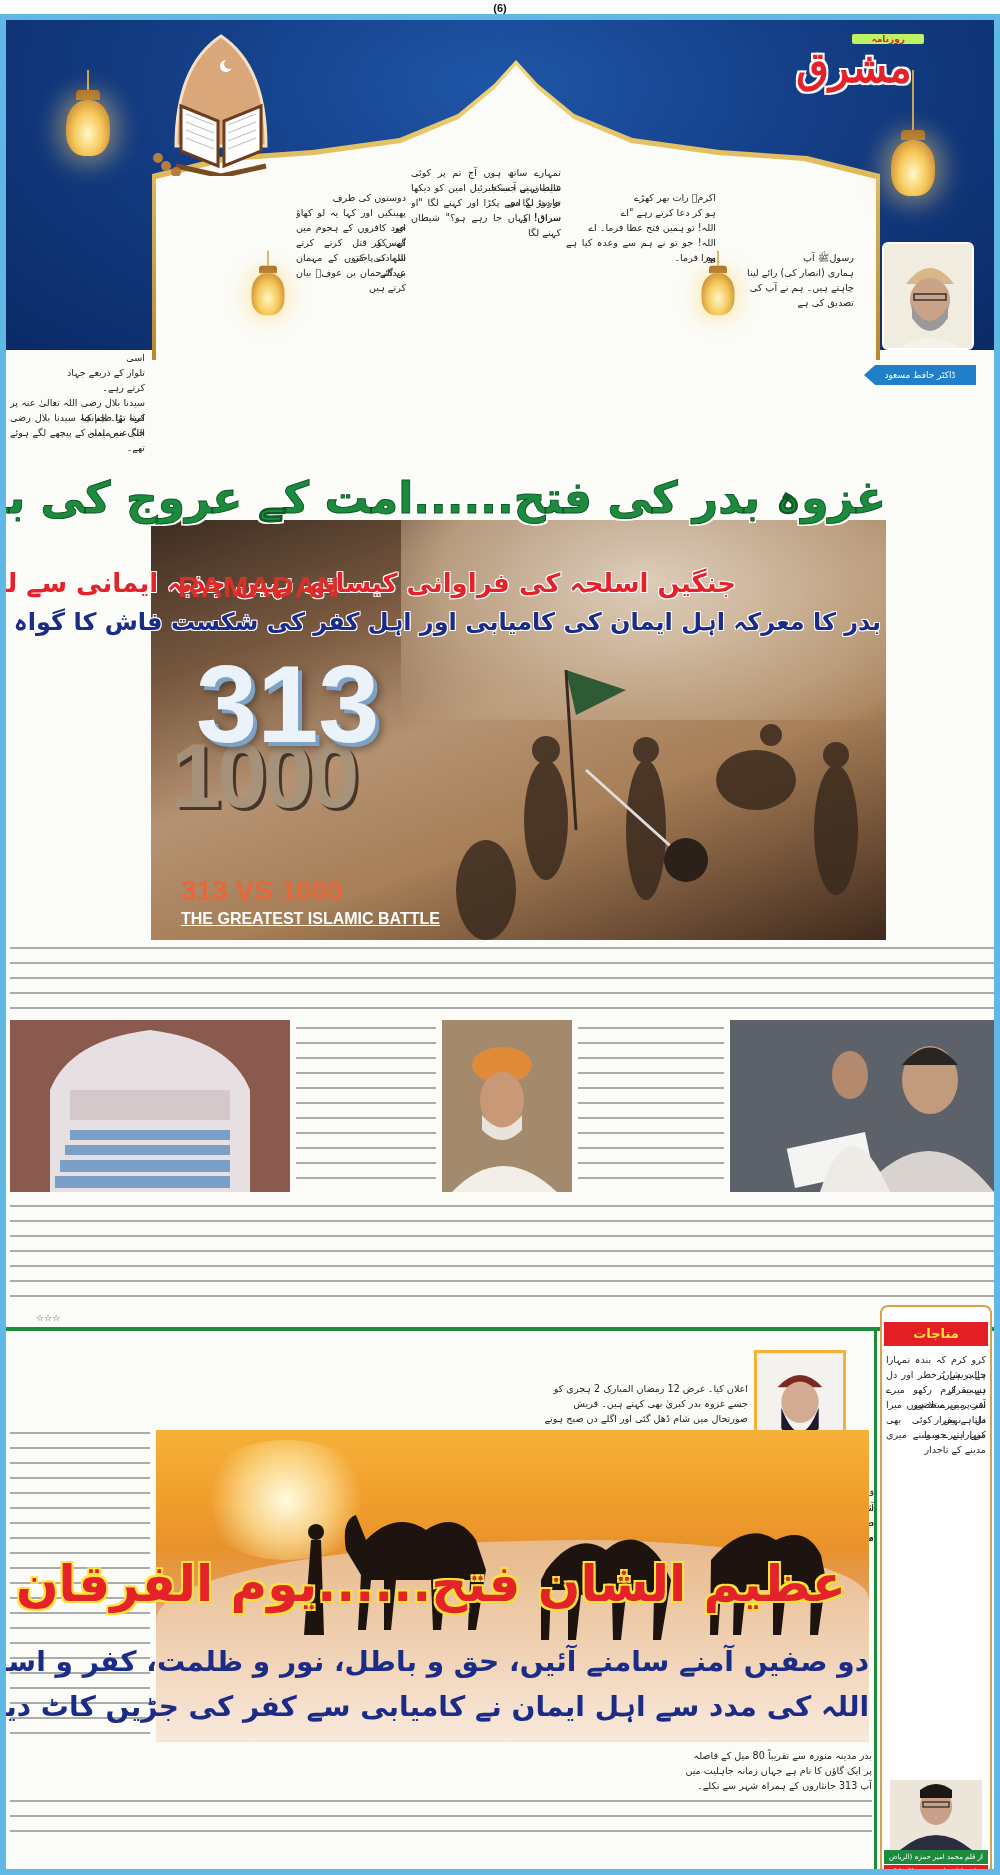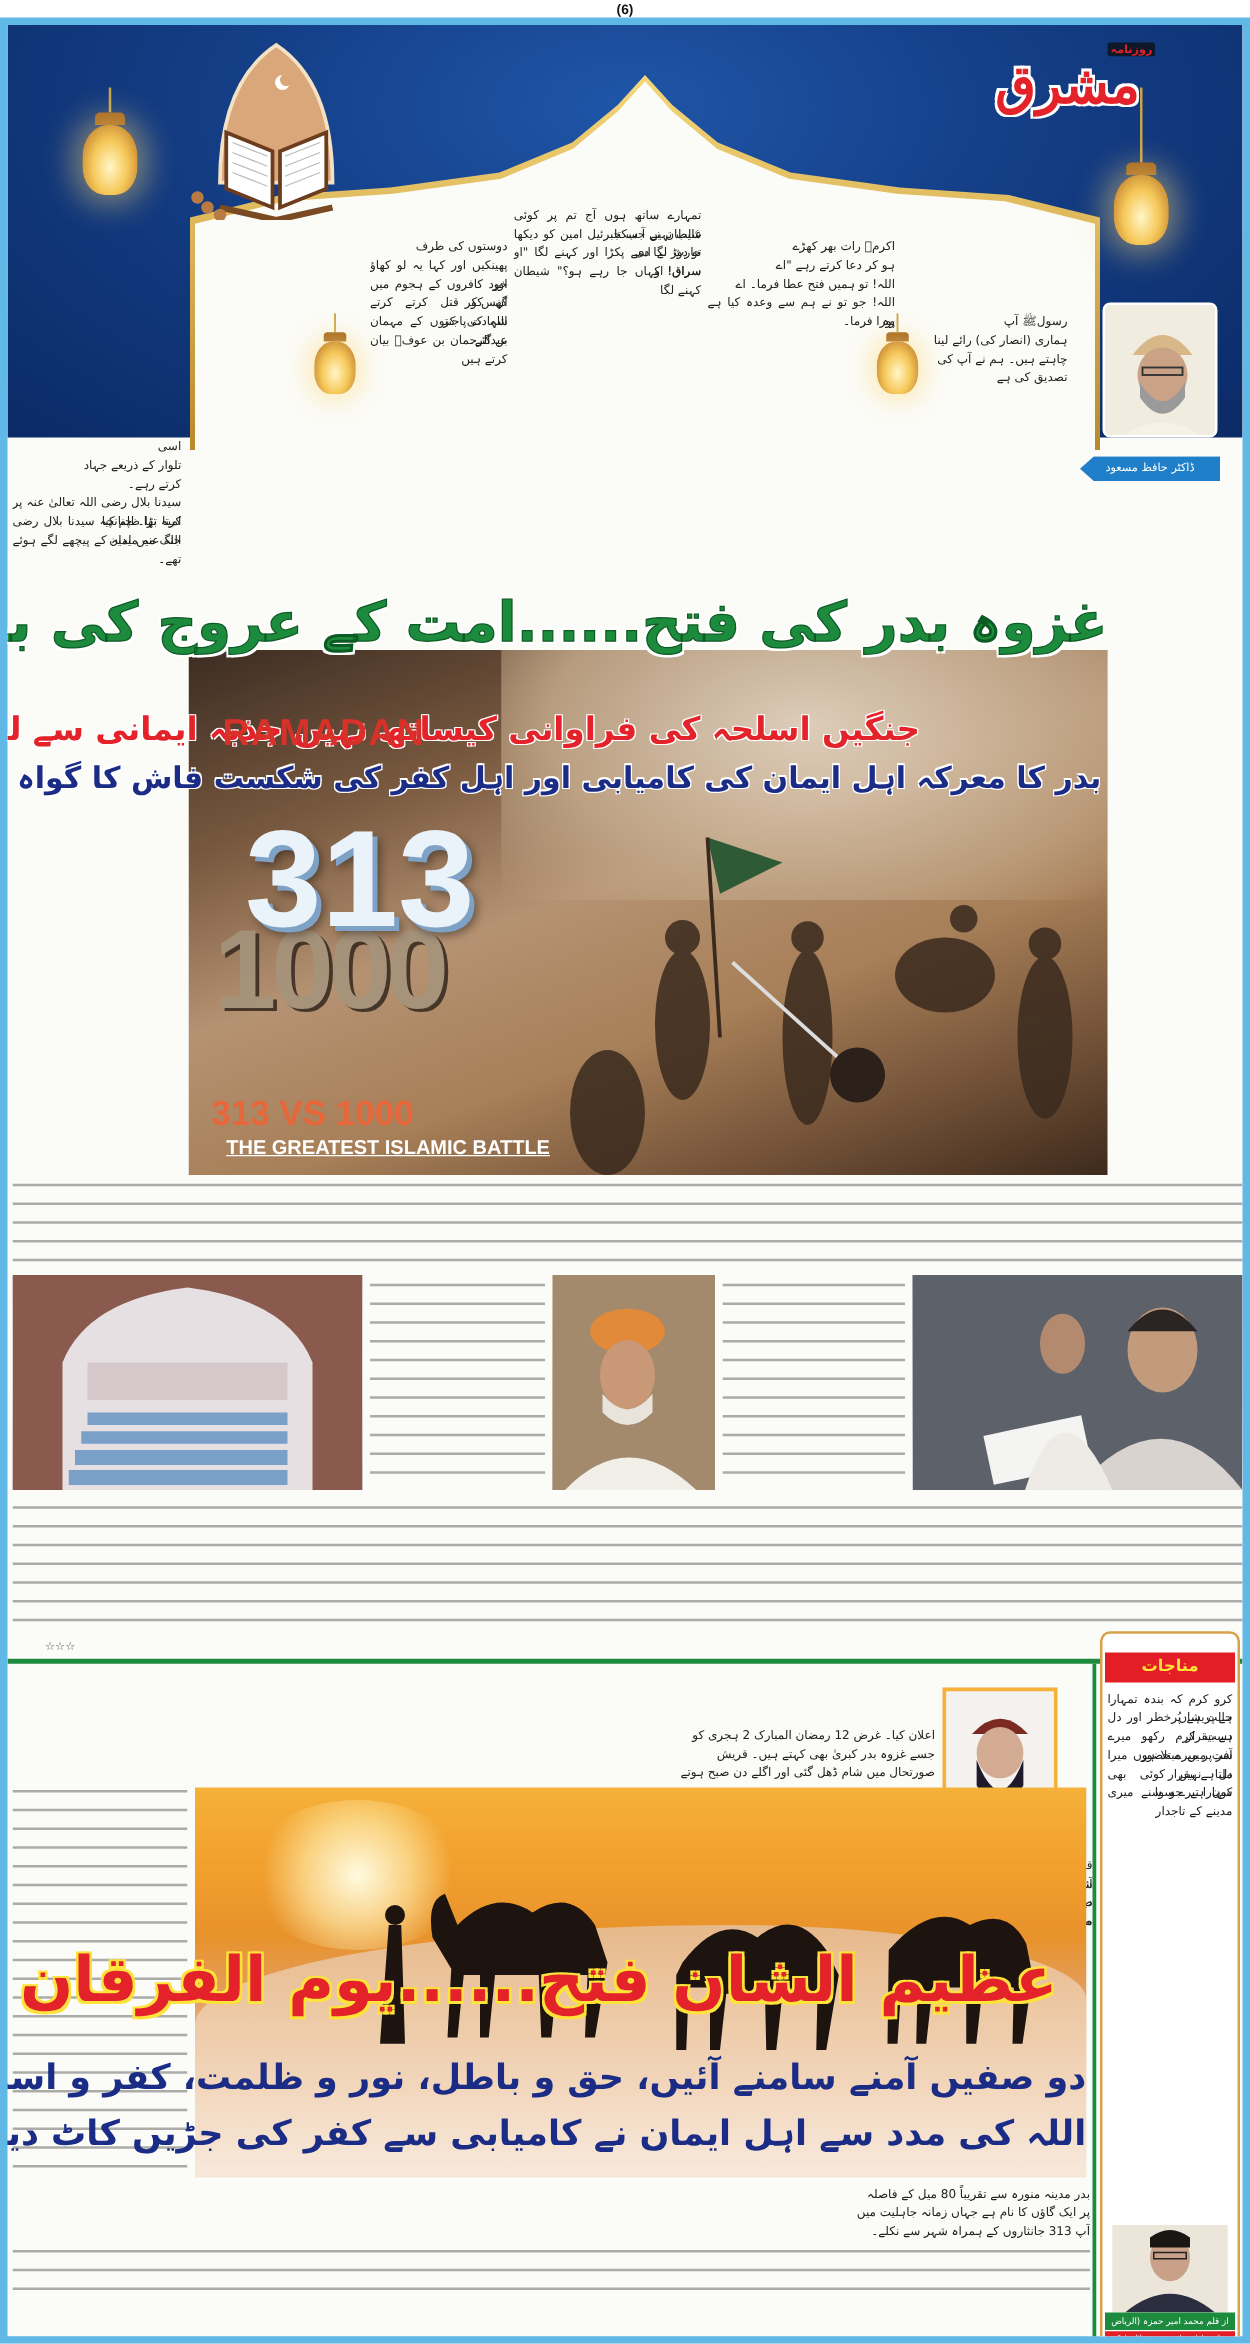--- a/index.html
+++ b/index.html
@@ -21,21 +21,21 @@
     background: linear-gradient(180deg, #f5d77a, #b8892c);
     clip-path: polygon(0% 38%, 10% 32%, 22% 30%, 34% 26%, 42% 18%, 47% 8%, 50% 0%, 53% 8%, 58% 18%, 66% 26%, 78% 30%, 90% 32%, 100% 38%, 100% 100%, 0% 100%); }
 
   .section-tag { position: absolute; left: 0; top: 0; width: 90px; height: 96px; background: #e31e24;
     clip-path: polygon(0 0, 100% 0, 100% 70%, 50% 100%, 0 75%);
     display: flex; align-items: flex-start; justify-content: center; padding-top: 22px; }
   .section-tag span { color: #ffe23a; font: bold 20px "DejaVu Sans", sans-serif; direction: rtl; }
 
   .masthead { position: absolute; right: 70px; top: 12px; width: 140px; height: 70px; display: flex; align-items: center; justify-content: center; }
   .masthead .logo { font: bold 42px "DejaVu Serif", serif; color: #e4222a; text-shadow: 2px 2px 0 #fff, -2px -2px 0 #fff, 2px -2px 0 #fff, -2px 2px 0 #fff; direction: rtl; }
-  .masthead .logo-small { position: absolute; right: 0; top: 2px; font: bold 9px "DejaVu Sans", sans-serif; color: #e4222a; background: #0f172a; padding: 0 2px; border-radius: 2px; }
+  .masthead .logo-small { position: absolute; right: 0; top: 2px; font: bold 9px "DejaVu Sans", sans-serif; color: #e4222a; background: #bef264; padding: 0 19px; border-radius: 2px; }
 
   .quran-art { position: absolute; left: 140px; top: 6px; width: 150px; height: 150px; }
   .lantern { position: absolute; width: 44px; }
   .lantern .chain { width: 2px; margin: 0 auto; background: #c9a44a; }
   .lantern .body { width: 44px; height: 56px; margin: 0 auto; border-radius: 45% 45% 40% 40%;
     background: radial-gradient(ellipse at 50% 60%, #fff7c8 0%, #f6c85a 45%, #b06a1f 100%); box-shadow: 0 0 24px 8px rgba(255,220,120,.45); }
   .lantern .cap { width: 24px; height: 10px; margin: 0 auto; background: #a0621d; border-radius: 4px 4px 0 0; }
 
   .author-photo { position: absolute; right: 20px; top: 222px; width: 92px; height: 108px; background: #f1ece0; border-radius: 6px; overflow: hidden; border: 2px solid #fff; }
   .author-tag { position: absolute; right: 18px; top: 345px; width: 112px; height: 20px; background: #1f7fc8;
@@ -50,21 +50,21 @@
   .headline-main { position: absolute; left: 145px; top: 452px; width: 735px; height: 72px; text-align: center; direction: rtl;
     font: bold 44px "DejaVu Sans", sans-serif; color: #1d8b3d; -webkit-text-stroke: 1px #0d5a22; text-shadow: 2px 2px 0 #fff, -2px -2px 0 #fff, 2px -2px 0 #fff, -2px 2px 0 #fff; white-space: nowrap; z-index: 3; }
   .battle-image { position: absolute; left: 145px; top: 500px; width: 735px; height: 420px; overflow: hidden;
     background: linear-gradient(160deg, #3c2c22 0%, #7a5a40 25%, #b59272 45%, #a77f58 65%, #6e4e35 85%, #3e2a1c 100%); }
   .battle-image .sky { position: absolute; left: 250px; top: 0; width: 485px; height: 200px; background: radial-gradient(ellipse at 50% 30%, #e9dccb 0%, #c4a98a 60%, transparent 100%); opacity: .85; }
   .sub1 { position: absolute; left: 150px; top: 548px; width: 580px; text-align: center; direction: rtl; font: bold 26px "DejaVu Sans", sans-serif; color: #e4222a; text-shadow: 1px 1px 0 #fff, -1px -1px 0 #fff, 1px -1px 0 #fff, -1px 1px 0 #fff; z-index: 3; white-space: nowrap; }
   .sub2 { position: absolute; left: 285px; top: 588px; width: 590px; text-align: center; direction: rtl; font: bold 24px "DejaVu Sans", sans-serif; color: #1b2c86; text-shadow: 1px 1px 0 #fff, -1px -1px 0 #fff, 1px -1px 0 #fff, -1px 1px 0 #fff; z-index: 3; white-space: nowrap; }
   .ramadan { position: absolute; left: 172px; top: 550px; font: bold 30px "Liberation Sans", sans-serif; color: #d8312a; letter-spacing: 1px; z-index: 3; }
   .big313 { position: absolute; left: 190px; top: 620px; font: bold 110px "Liberation Sans", sans-serif; color: #eaf2fa; text-shadow: 4px 4px 0 #7ea1c6, 6px 6px 8px rgba(0,0,0,.4); z-index: 3; }
   .big1000 { position: absolute; left: 165px; top: 705px; font: bold 90px "Liberation Sans", sans-serif; color: #a6937c; text-shadow: 3px 3px 0 #3b2d22; letter-spacing: -4px; z-index: 2; opacity: .9; }
-  .vs-text { position: absolute; left: 163px; top: 855px; font: bold 28px "Liberation Sans", sans-serif; color: #e8673a; z-index: 3; }
+  .vs-text { position: absolute; left: 175px; top: 855px; font: bold 28px "Liberation Sans", sans-serif; color: #e8673a; z-index: 3; }
   .greatest { position: absolute; left: 175px; top: 890px; font: bold 16px "Liberation Sans", sans-serif; color: #fff; z-index: 3; text-decoration: underline; }
   .warriors { position: absolute; left: 420px; top: 610px; width: 460px; height: 310px; z-index: 2; }
 
   
   .photo { position: absolute; overflow: hidden; }
   .photo-mosque { left: 4px; top: 1000px; width: 280px; height: 172px; background: linear-gradient(180deg, #c9b6b8 0%, #e8dede 40%, #b9a6a5 100%); }
   .photo-elder { left: 436px; top: 1000px; width: 130px; height: 172px; background: linear-gradient(180deg, #b39a7a 0%, #8a6f55 100%); }
   .photo-students { left: 724px; top: 1000px; width: 264px; height: 172px; background: linear-gradient(180deg, #6c7078 0%, #9ba1a8 60%, #d7d7db 100%); }
 
   .green-rule { position: absolute; left: 0; width: 988px; height: 4px; background: #1d8b3d; }

